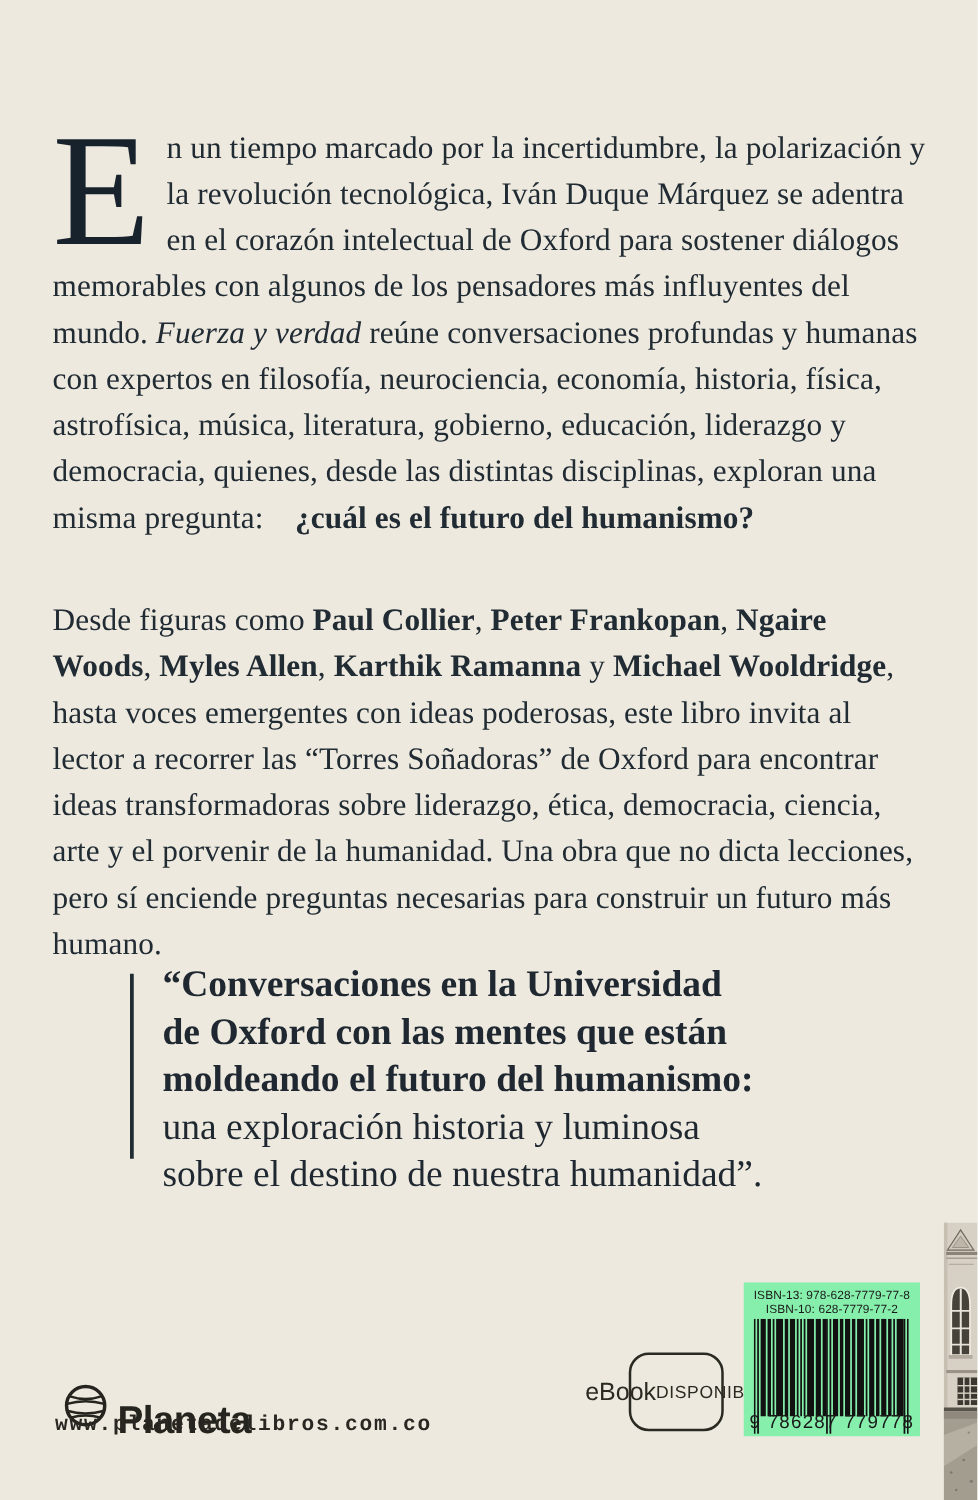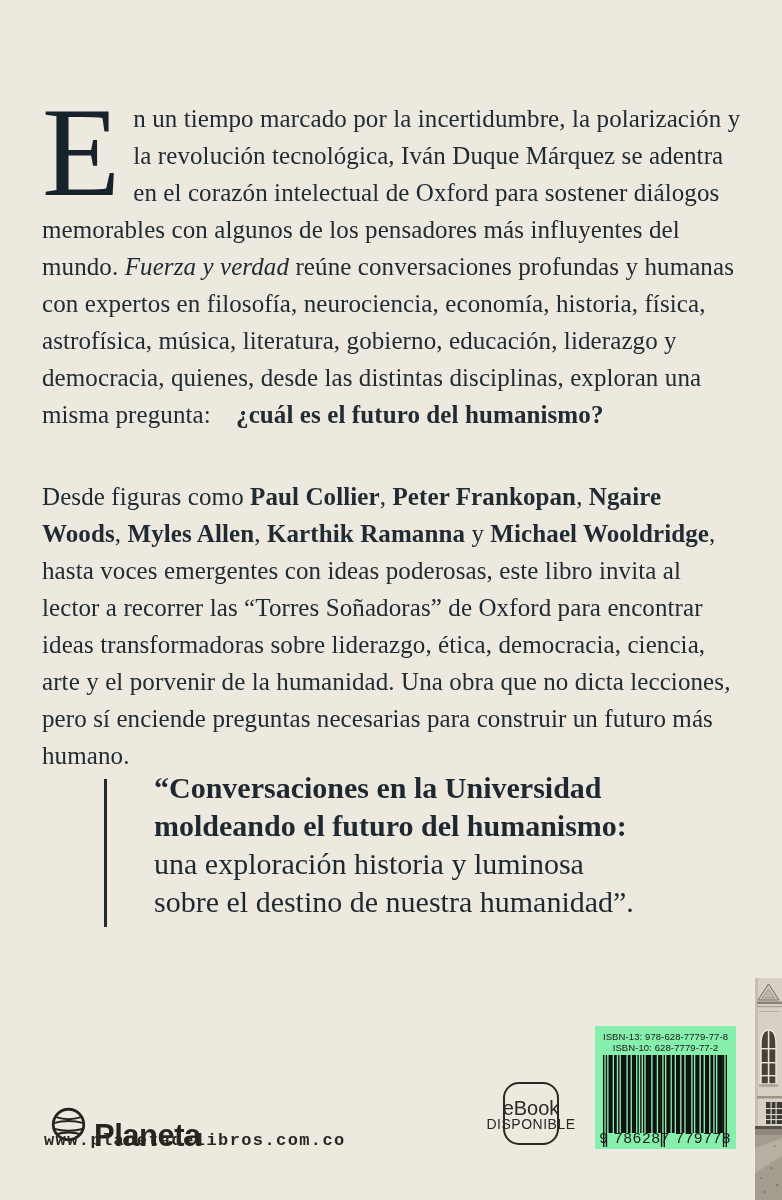--- a/index.html
+++ b/index.html
@@ -31,44 +31,44 @@
   
   .quote-bar{
     position:absolute;left:104px;top:779px;
     width:3px;height:148px;background:#212b33;
   }
   .quote{
     position:absolute;left:130px;top:769px;
     font-size:30px;line-height:38px;
     color:#1f2831;
   }
-  .qline{white-space:nowrap;margin-left:24px;}
+  .qline{white-space:nowrap;}
   
   .publisher{
     position:absolute;left:50px;top:1094px;
     display:flex;align-items:center;gap:7px;
     color:#26241e;
   }
   .globe{width:37px;height:37px;}
   .wordmark{
     font-family:"Liberation Sans", sans-serif;
     font-size:31px;font-weight:600;letter-spacing:-0.5px;margin-top:24px;
   }
   .site-url{
     position:absolute;left:44px;top:1131px;
     font-family:Liberation Mono, monospace;
     font-size:17px;font-weight:bold;letter-spacing:1.4px;
     color:#2a2722;
   }
   
   .ebook-badge{
     position:absolute;left:503px;top:1082px;
-    width:56px;height:63px;box-sizing:border-box;
+    width:76px;height:63px;box-sizing:border-box;
     border:2.5px solid #2a2a22;border-radius:16px;
-    display:flex;flex-direction:column;align-items:center;justify-content:center;
+    display:flex;flex-direction:row;align-items:center;justify-content:center;
     color:#2a2a22;
     font-family:"Liberation Sans", sans-serif;
   }
   .ebook-title{font-size:20px;line-height:22px;}
   .ebook-sub{font-size:14px;letter-spacing:0.5px;line-height:11px;}
   
   .barcode-box{
     position:absolute;left:595px;top:1026px;
     width:141px;height:123px;background:#86efac;
     font-family:"Liberation Sans", sans-serif;color:#1a1a1a;
@@ -96,20 +96,21 @@
     <span class="dropcap">E</span><span><span class="run-normal">n un tiempo marcado por la incertidumbre, la polarización y la revolución tecnológica, Iván Duque Márquez se adentra en el corazón intelectual de Oxford para sostener diálogos memorables con algunos de los pensadores más influyentes del mundo. </span><span class="run-italic">Fuerza y verdad</span><span class="run-normal"> reúne conversaciones profundas y humanas con expertos en filosofía, neurociencia, economía, historia, física, astrofísica, música, literatura, gobierno, educación, liderazgo y democracia, quienes, desde las distintas disciplinas, exploran una misma pregunta:  </span><span class="run-bold">¿cuál es el futuro del humanismo?</span></span>
   </div>
 
   <div class="para para2">
     <span><span class="run-normal">Desde figuras como </span><span class="run-bold">Paul Collier</span><span class="run-normal">, </span><span class="run-bold">Peter Frankopan</span><span class="run-normal">, </span><span class="run-bold">Ngaire Woods</span><span class="run-normal">, </span><span class="run-bold">Myles Allen</span><span class="run-normal">, </span><span class="run-bold">Karthik Ramanna</span><span class="run-normal"> y </span><span class="run-bold">Michael Wooldridge</span><span class="run-normal">, hasta voces emergentes con ideas poderosas, este libro invita al lector a recorrer las “Torres Soñadoras” de Oxford para encontrar ideas transformadoras sobre liderazgo, ética, democracia, ciencia, arte y el porvenir de la humanidad. Una obra que no dicta lecciones, pero sí enciende preguntas necesarias para construir un futuro más humano.</span></span>
   </div>
 
   <div class="quote-bar"></div>
   <div class="quote">
       <div class="qline run-bold">“Conversaciones en la Universidad</div>
+      <div class="qline run-bold">de Oxford con las mentes que están</div>
       <div class="qline run-bold">moldeando el futuro del humanismo:</div>
       <div class="qline run-normal">una exploración historia y luminosa</div>
       <div class="qline run-normal">sobre el destino de nuestra humanidad”.</div>
     </div>
 
   <div class="publisher">
     <svg class="globe" viewBox="0 0 40 40">
       <circle cx="20" cy="20" r="16.5" fill="none" stroke="#26241e" stroke-width="3"></circle>
       <path d="M6.5,12 Q20,16.5 33.5,12" fill="none" stroke="#26241e" stroke-width="2.2"></path>
       <path d="M3.8,18.5 Q20,14 36.2,18.5" fill="none" stroke="#26241e" stroke-width="2.2"></path>

